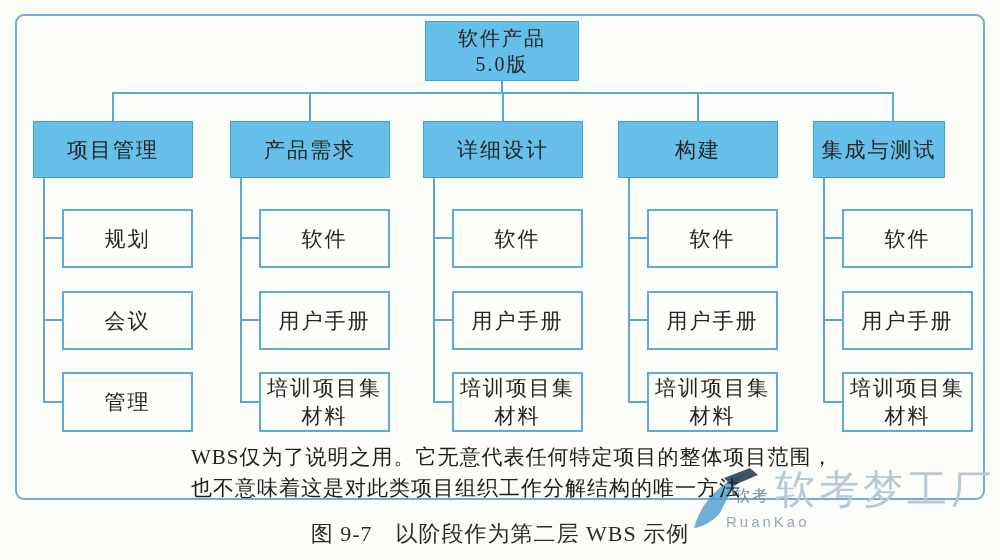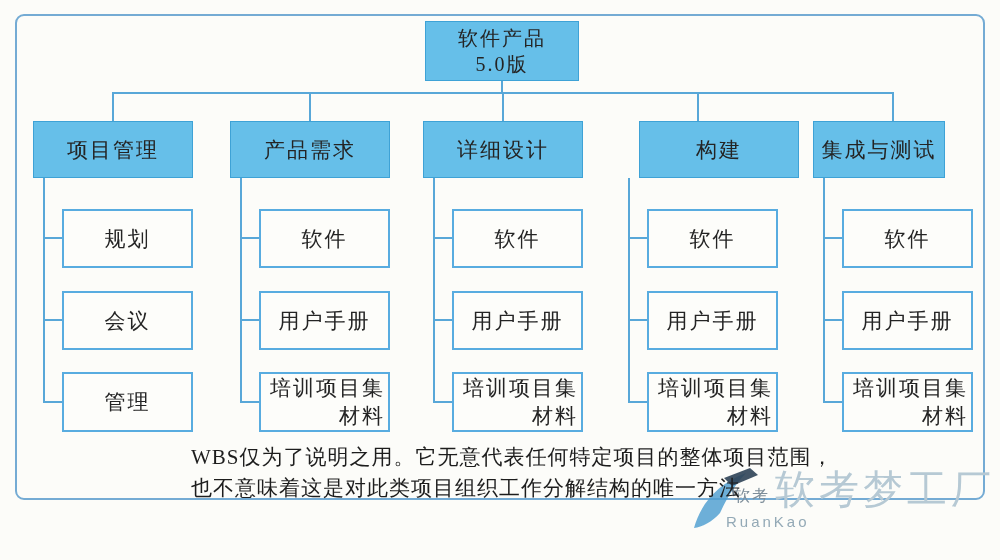--- a/index.html
+++ b/index.html
@@ -25,21 +25,21 @@
   }
   .frame{
     position:absolute;left:15px;top:14px;width:966px;height:482px;
     border:2px solid var(--frame-border);
     border-radius:9px;
     z-index:0;
   }
   .box{
     position:absolute;
     display:flex;align-items:center;justify-content:center;
-    text-align:right;
+    text-align:center;
     font-size:21px;line-height:28px;letter-spacing:2px;
     color:var(--text);
     box-sizing:border-box;
     z-index:2;
     padding:2px 3px;
   }
   .box.blue{
     background:var(--box-fill);
     border:1px solid var(--box-fill-border);
   }
@@ -122,21 +122,21 @@
 
   <div class="box blue" style="left:423px;top:121px;width:160px;height:57px;">详细设计</div>
   <div class="line" style="left:433px;top:178px;width:2px;height:224px;"></div>
   <div class="line" style="left:433px;top:237px;width:19px;height:2px;"></div>
   <div class="line" style="left:433px;top:319px;width:19px;height:2px;"></div>
   <div class="line" style="left:433px;top:401px;width:19px;height:2px;"></div>
   <div class="box white" style="left:452px;top:209px;width:131px;height:59px;">软件</div>
   <div class="box white" style="left:452px;top:291px;width:131px;height:59px;">用户手册</div>
   <div class="box white" style="left:452px;top:372px;width:131px;height:60px;">培训项目集材料</div>
 
-  <div class="box blue" style="left:618px;top:121px;width:160px;height:57px;margin-left:21px;">构建</div>
+  <div class="box blue" style="left:618px;top:121px;width:160px;height:57px;">构建</div>
   <div class="line" style="left:628px;top:178px;width:2px;height:224px;"></div>
   <div class="line" style="left:628px;top:237px;width:19px;height:2px;"></div>
   <div class="line" style="left:628px;top:319px;width:19px;height:2px;"></div>
   <div class="line" style="left:628px;top:401px;width:19px;height:2px;"></div>
   <div class="box white" style="left:647px;top:209px;width:131px;height:59px;">软件</div>
   <div class="box white" style="left:647px;top:291px;width:131px;height:59px;">用户手册</div>
   <div class="box white" style="left:647px;top:372px;width:131px;height:60px;">培训项目集材料</div>
 
   <div class="box blue" style="left:813px;top:121px;width:132px;height:57px;">集成与测试</div>
   <div class="line" style="left:823px;top:178px;width:2px;height:224px;"></div>
@@ -145,20 +145,21 @@
   <div class="line" style="left:823px;top:401px;width:19px;height:2px;"></div>
   <div class="box white" style="left:842px;top:209px;width:131px;height:59px;">软件</div>
   <div class="box white" style="left:842px;top:291px;width:131px;height:59px;">用户手册</div>
   <div class="box white" style="left:842px;top:372px;width:131px;height:60px;">培训项目集材料</div>
 
   <div class="note">
     <div>WBS仅为了说明之用。它无意代表任何特定项目的整体项目范围，</div>
     <div>也不意味着这是对此类项目组织工作分解结构的唯一方法</div>
   </div>
 
+  <div class="caption">图 9-7　以阶段作为第二层 WBS 示例</div>
 
   <div class="watermark">
     <svg class="wm-logo" width="72" height="68" viewBox="0 0 72 68">
       <path d="M4 64 C10 42 26 20 56 9 C44 22 37 34 30 49 C22 58 12 63 4 64 Z" fill="var(--watermark-logo)" opacity="0.82"></path>
       <path d="M34 14 L60 4 L68 11 L42 22 Z" fill="var(--watermark-cap)" opacity="0.9"></path>
       <path d="M42 22 L44 32" stroke="var(--watermark-cap)" stroke-width="2" opacity="0.7"></path>
     </svg>
     <span class="wm-label">软考</span>
     <span class="wm-pinyin">RuanKao</span>
     <span class="wm-brand">软考梦工厂</span>

